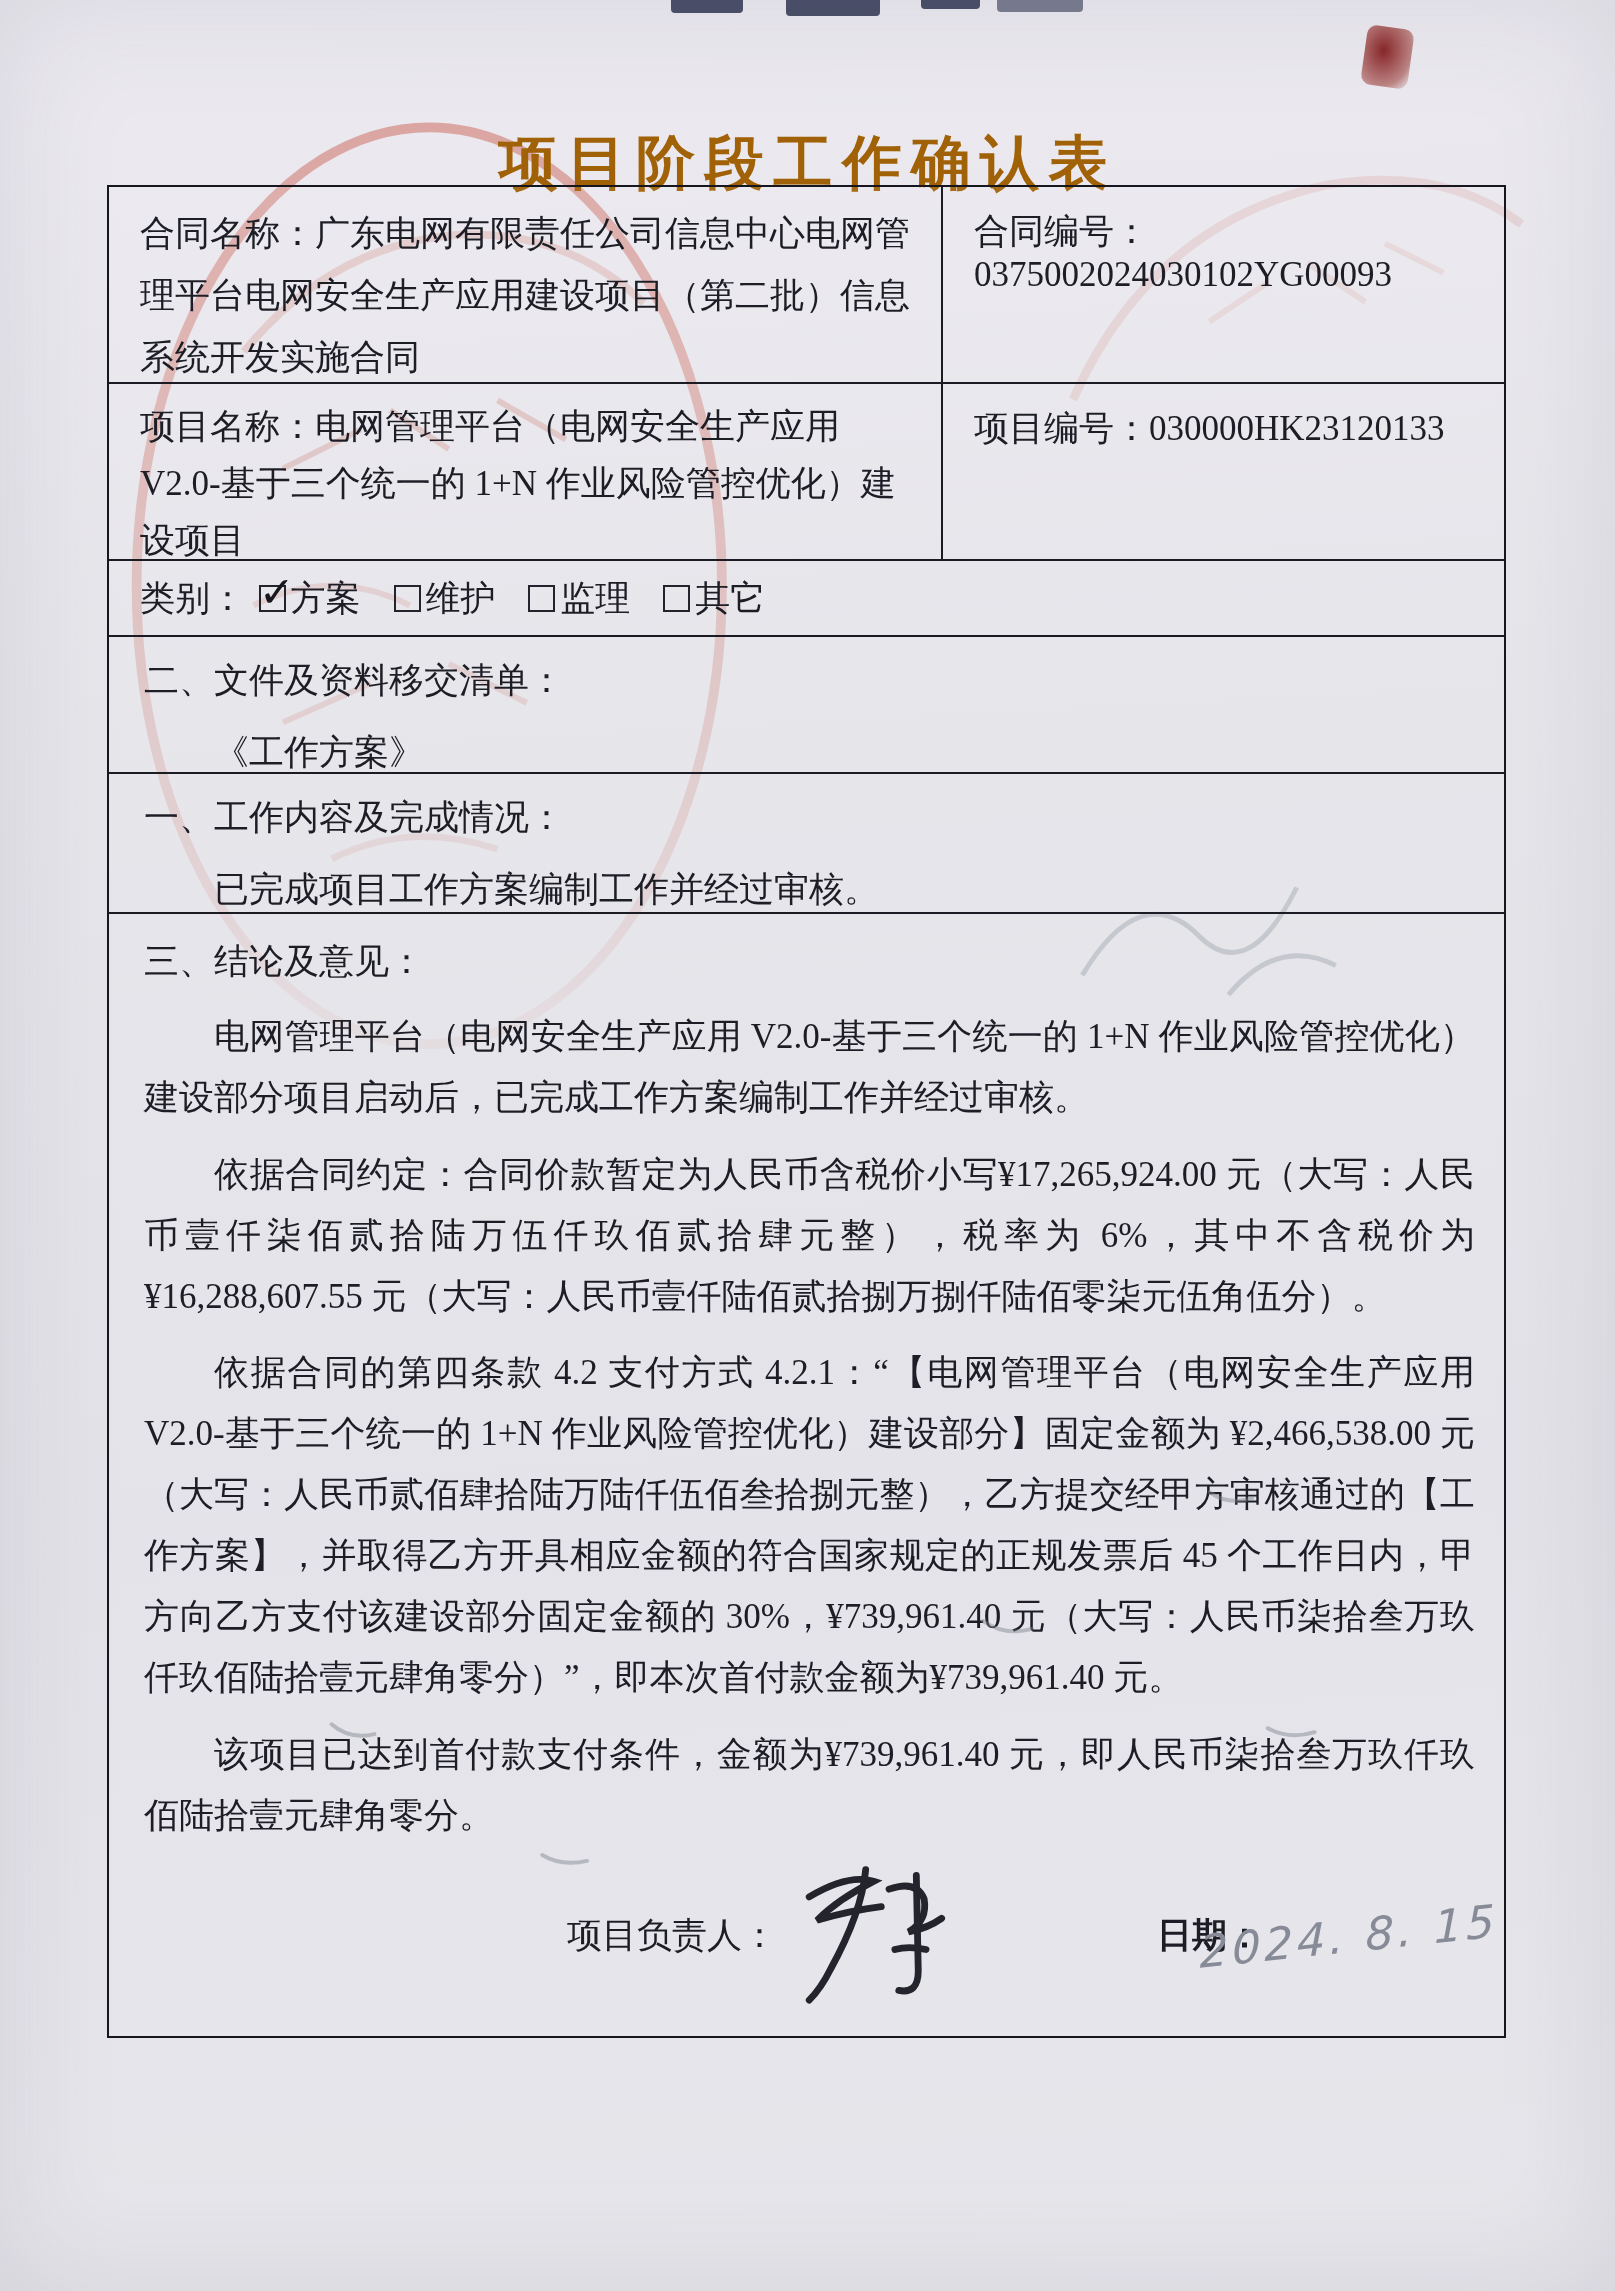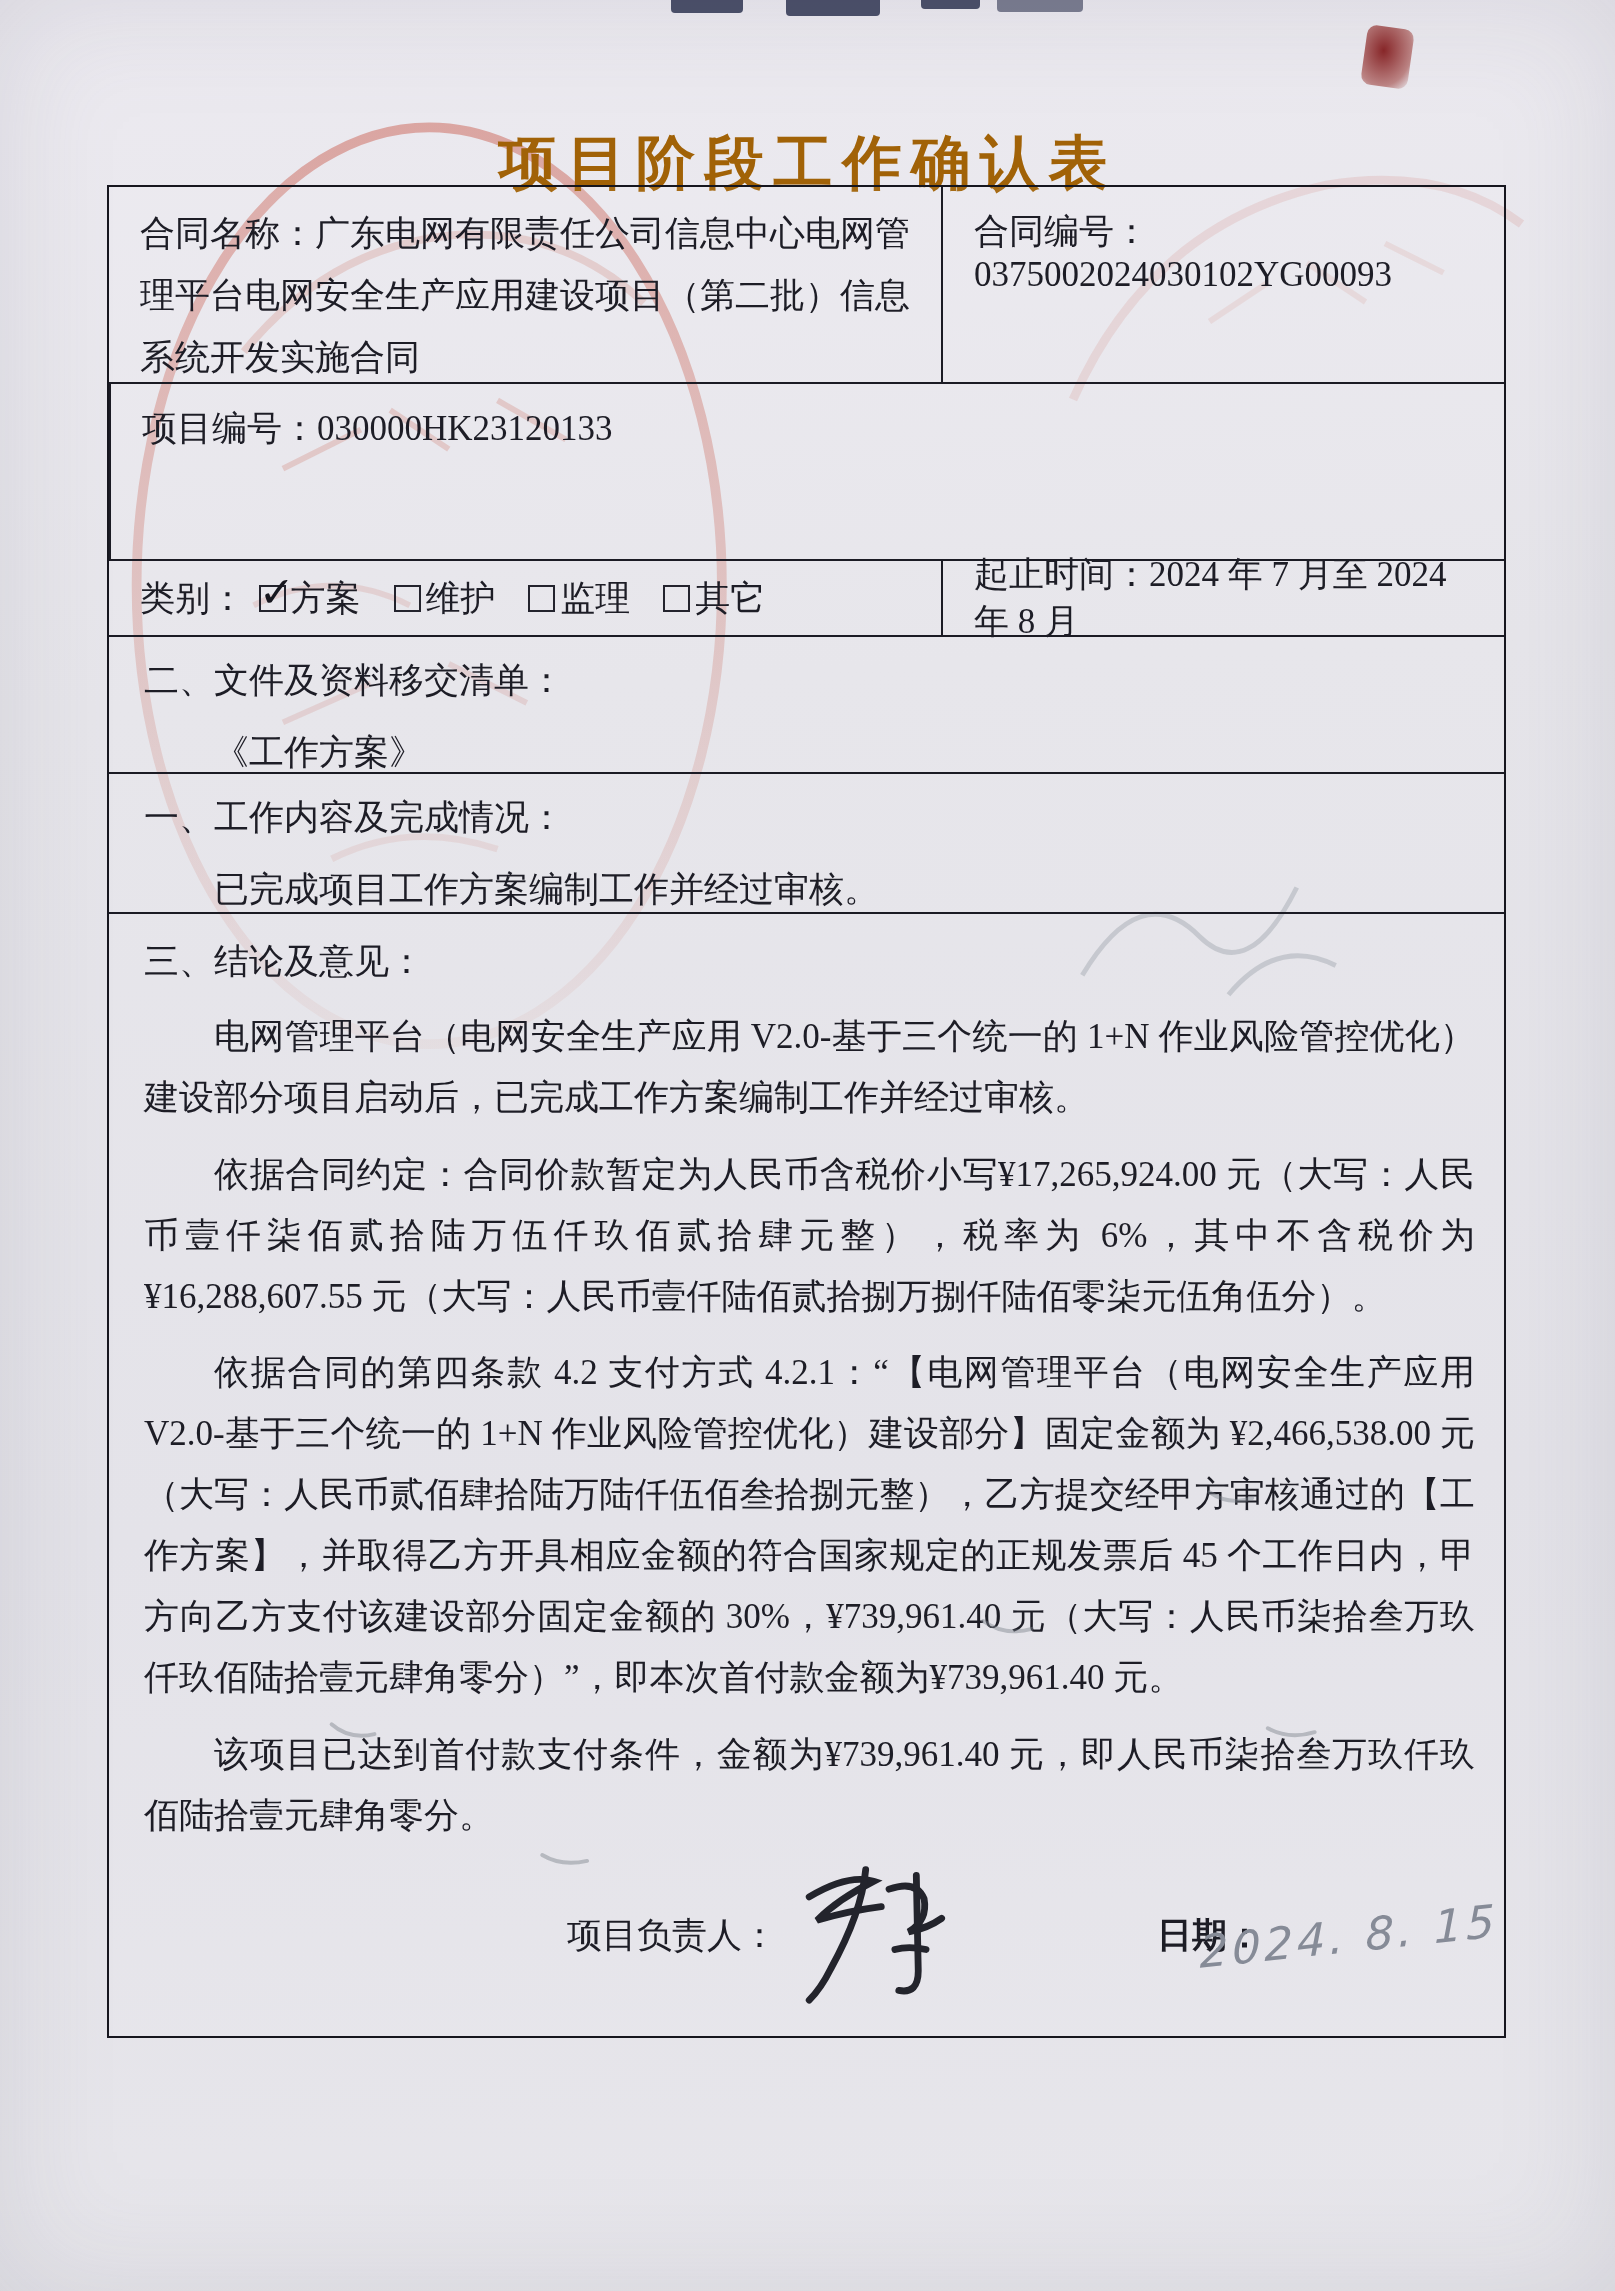--- a/index.html
+++ b/index.html
@@ -104,20 +104,23 @@
     <div class="row cols r1">
       <div class="cell left">
         <span>合同名称：</span><span>广东电网有限责任公司信息中心电网管理平台电网安全生产应用建设项目（第二批）信息系统开发实施合同</span>
       </div>
       <div class="cell right">
         <span class="inline"><span>合同编号：</span><span>0375002024030102YG00093</span></span>
       </div>
     </div>
 
     <div class="row cols r2">
+      <div class="cell left">
+        <span>项目名称：</span><span>电网管理平台（电网安全生产应用 V2.0-基于三个统一的 1+N 作业风险管控优化）建设项目</span>
+      </div>
       <div class="cell right">
         <span class="inline"><span>项目编号：</span><span>030000HK23120133</span></span>
       </div>
     </div>
 
     <div class="row cols r3">
       <div class="cell left">
         <span>类别：</span>
         <span class="cb-group">
           <span class="cb-item">
@@ -132,23 +135,20 @@
           </span>
           <span class="cb-item">
             <span class="cb-box"></span>
               <span>监理</span>
           </span>
           <span class="cb-item">
             <span class="cb-box"></span>
               <span>其它</span>
           </span>
         </span>
-      </div>
-      <div class="cell right">
-        <span><span>起止时间：</span><span>2024 年 7 月至 2024 年 8 月</span></span>
       </div>
     </div>
 
     <div class="row sec s2">
       <div class="sec-heading">二、文件及资料移交清单：</div>
       <div class="sec-body">《工作方案》</div>
     </div>
 
     <div class="row sec s1">
       <div class="sec-heading">一、工作内容及完成情况：</div>

